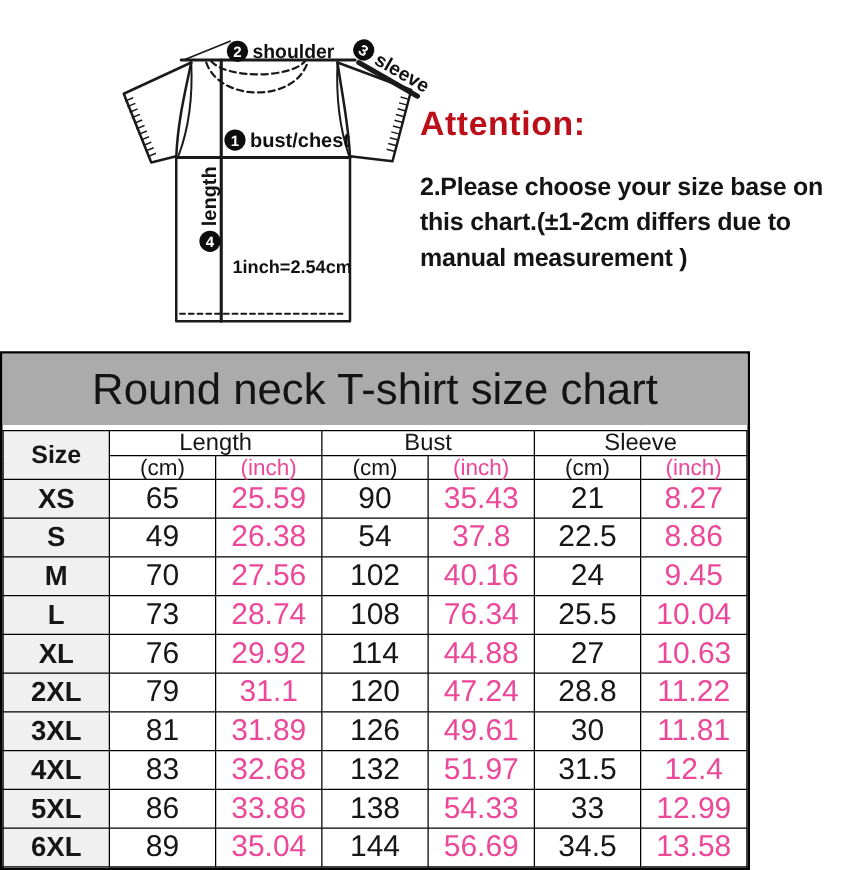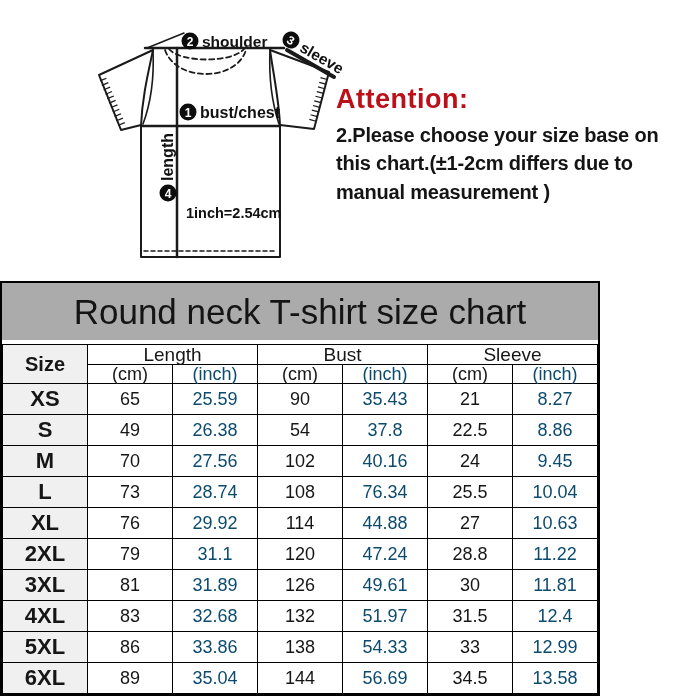--- a/index.html
+++ b/index.html
@@ -13,40 +13,40 @@
   .tshirt-svg { position:absolute; top:0; left:0; }
   .tshirt-svg text { font-family:"Liberation Sans", sans-serif; font-weight:700; fill:#111; }
   .badge-num { fill:#fff !important; font-size:12px; }
   .measure-label { font-size:15.5px; }
   .bust-label { font-size:16px; }
   .length-label { font-size:16px; }
   .scale-note { font-size:14.5px; }
   
   .attention { position:absolute; left:336px; top:84px; width:344px; color:#141414; }
   .attention-title { color:#bb1019; font-size:27px; font-weight:700; letter-spacing:.5px; }
-  .attention p { font-size:20px; font-weight:700; line-height:1.42; letter-spacing:-0.2px; margin-top:6px; }
+  .attention p { font-size:20px; font-weight:700; line-height:1.42; letter-spacing:-0.2px; margin-top:21px; }
   .attention p + p { margin-top:16px; }
   
   .chart-section {
     position:absolute; top:281px; left:0; width:600px; height:415px;
     background:#fff; border:2px solid #000; display:flex; flex-direction:column;
   }
   .title-band {
     height:57px; flex:none; background:#ababab; margin-bottom:4px;
     display:flex; align-items:center; justify-content:center;
   }
   .title-band span { font-size:35px; color:#141414; letter-spacing:0; }
   table { width:100%; border-collapse:collapse; table-layout:fixed; height:calc(100% - 61px); }
   th, td { border:1.5px solid #000; text-align:center; vertical-align:middle; padding:0; color:#161616; }
   tr.h1 th { height:17px; font-size:19px; font-weight:400; line-height:1; }
   tr.h1 th.size-h { font-weight:700; font-size:20px; background:#f0f0f0; }
   tr.h2 td { height:16px; font-size:18px; line-height:1; }
-  .unit-inch, .val-inch { color:#0c4a6e; }
+  .unit-inch, .val-inch { color:#ec4899; }
   td.col-size { background:#f0f0f0; font-weight:700; font-size:22px; }
-  td.val-cm, td.val-inch { font-size:18px; font-weight:400; }
+  td.val-cm, td.val-inch { font-size:24px; font-weight:400; }
 </style>
 </head>
 <body>
 
 <div class="screen">
 
   <div class="top-section">
     <svg class="tshirt-svg" width="345" height="278" viewBox="0 0 345 278">
       <g fill="none" stroke="#1a1a1a" stroke-width="2" stroke-linejoin="round" stroke-linecap="round">
 

